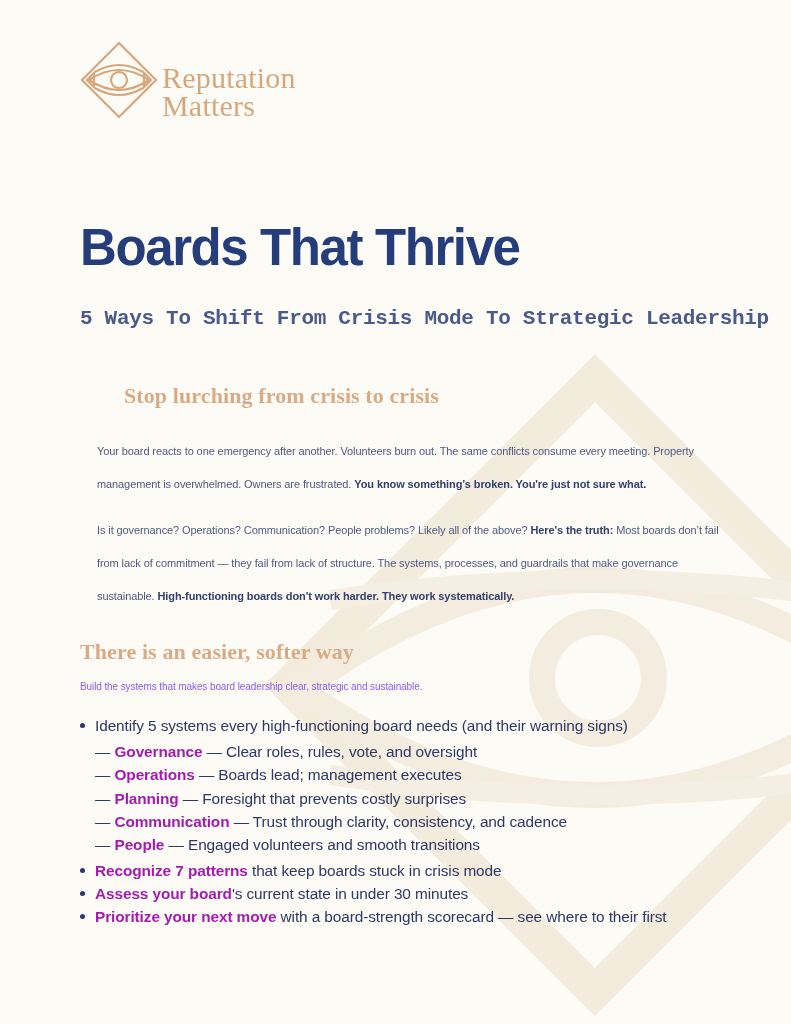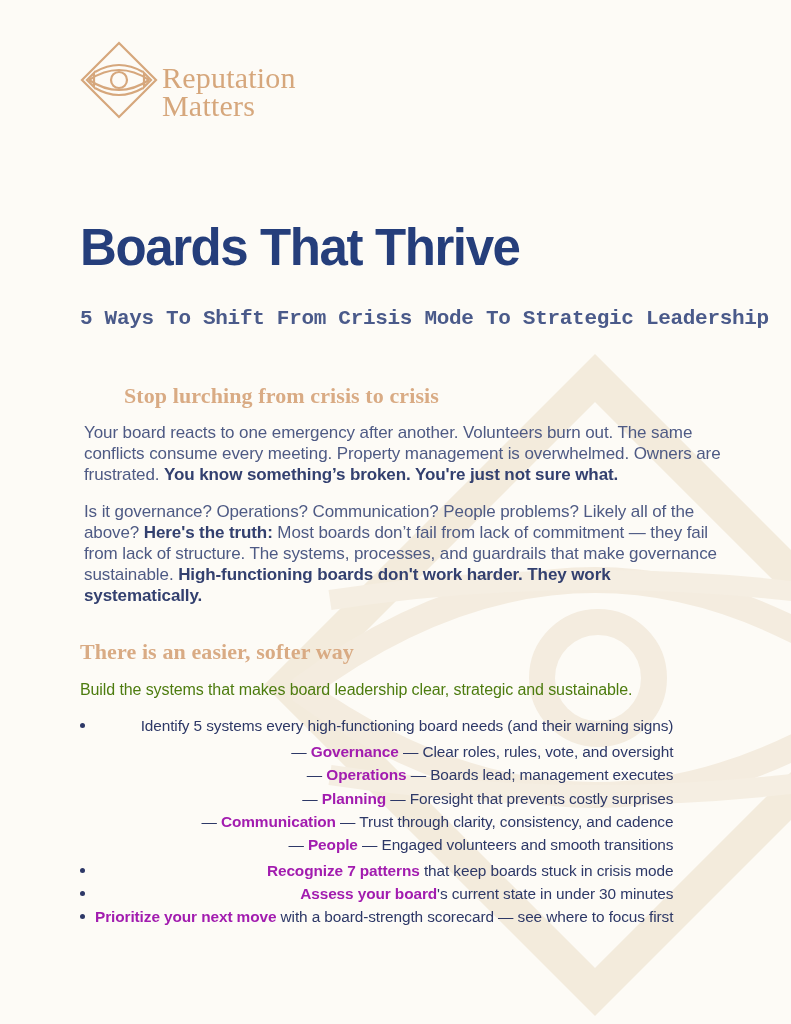--- a/index.html
+++ b/index.html
@@ -82,50 +82,49 @@
       color: #d9ab84;
       letter-spacing: 0.1px;
     }
     .h-crisis { top: 383px; margin-left: 44px; }
     .h-easier { top: 639px; }
 
     .para {
       position: absolute;
       left: 80px;
       width: 640px;
-      margin: 4px;
-      font-size: 17px;
-      line-height: 21px;
+      margin: 17px;
+      font-size: 11px;
+      line-height: 33px;
       color: #4e5a84;
       letter-spacing: -0.1px;
     }
     .para b { color: #33406f; }
     .p1 { top: 418px; }
     .p2 { top: 497px; }
 
     .lead {
       position: absolute;
       left: 80px;
       top: 681px;
       margin: 0;
-      font-size: 16px;
-      color: #4d7c0f;
+      font-size: 10px;
+      color: #8b5cf6;
       letter-spacing: -0.1px;
     }
     .list {
       position: absolute;
       left: 80px;
       top: 714px;
       margin: 0;
       padding: 0;
       list-style: none;
       font-size: 15.4px;
       color: #2d3867;
       letter-spacing: -0.1px;
-      text-align: right;
     }
     .list > li {
       position: relative;
       padding-left: 15px;
       line-height: 23px;
     }
     .list > li .dot {
       position: absolute;
       left: 0;
       top: 9px;
@@ -211,17 +210,17 @@
     <li>
       <span class="dot"></span>
       <b>Recognize 7 patterns</b><span> that keep boards stuck in crisis mode</span>
     </li>
     <li>
       <span class="dot"></span>
       <b>Assess your board</b><span>'s current state in under 30 minutes</span>
     </li>
     <li>
       <span class="dot"></span>
-      <b>Prioritize your next move</b><span> with a board-strength scorecard — see where to focus first</span>
+      <b>Prioritize your next move</b><span> with a board-strength scorecard — see where to their first</span>
     </li>
   </ul>
 
 </div>
 
 </body></html>

